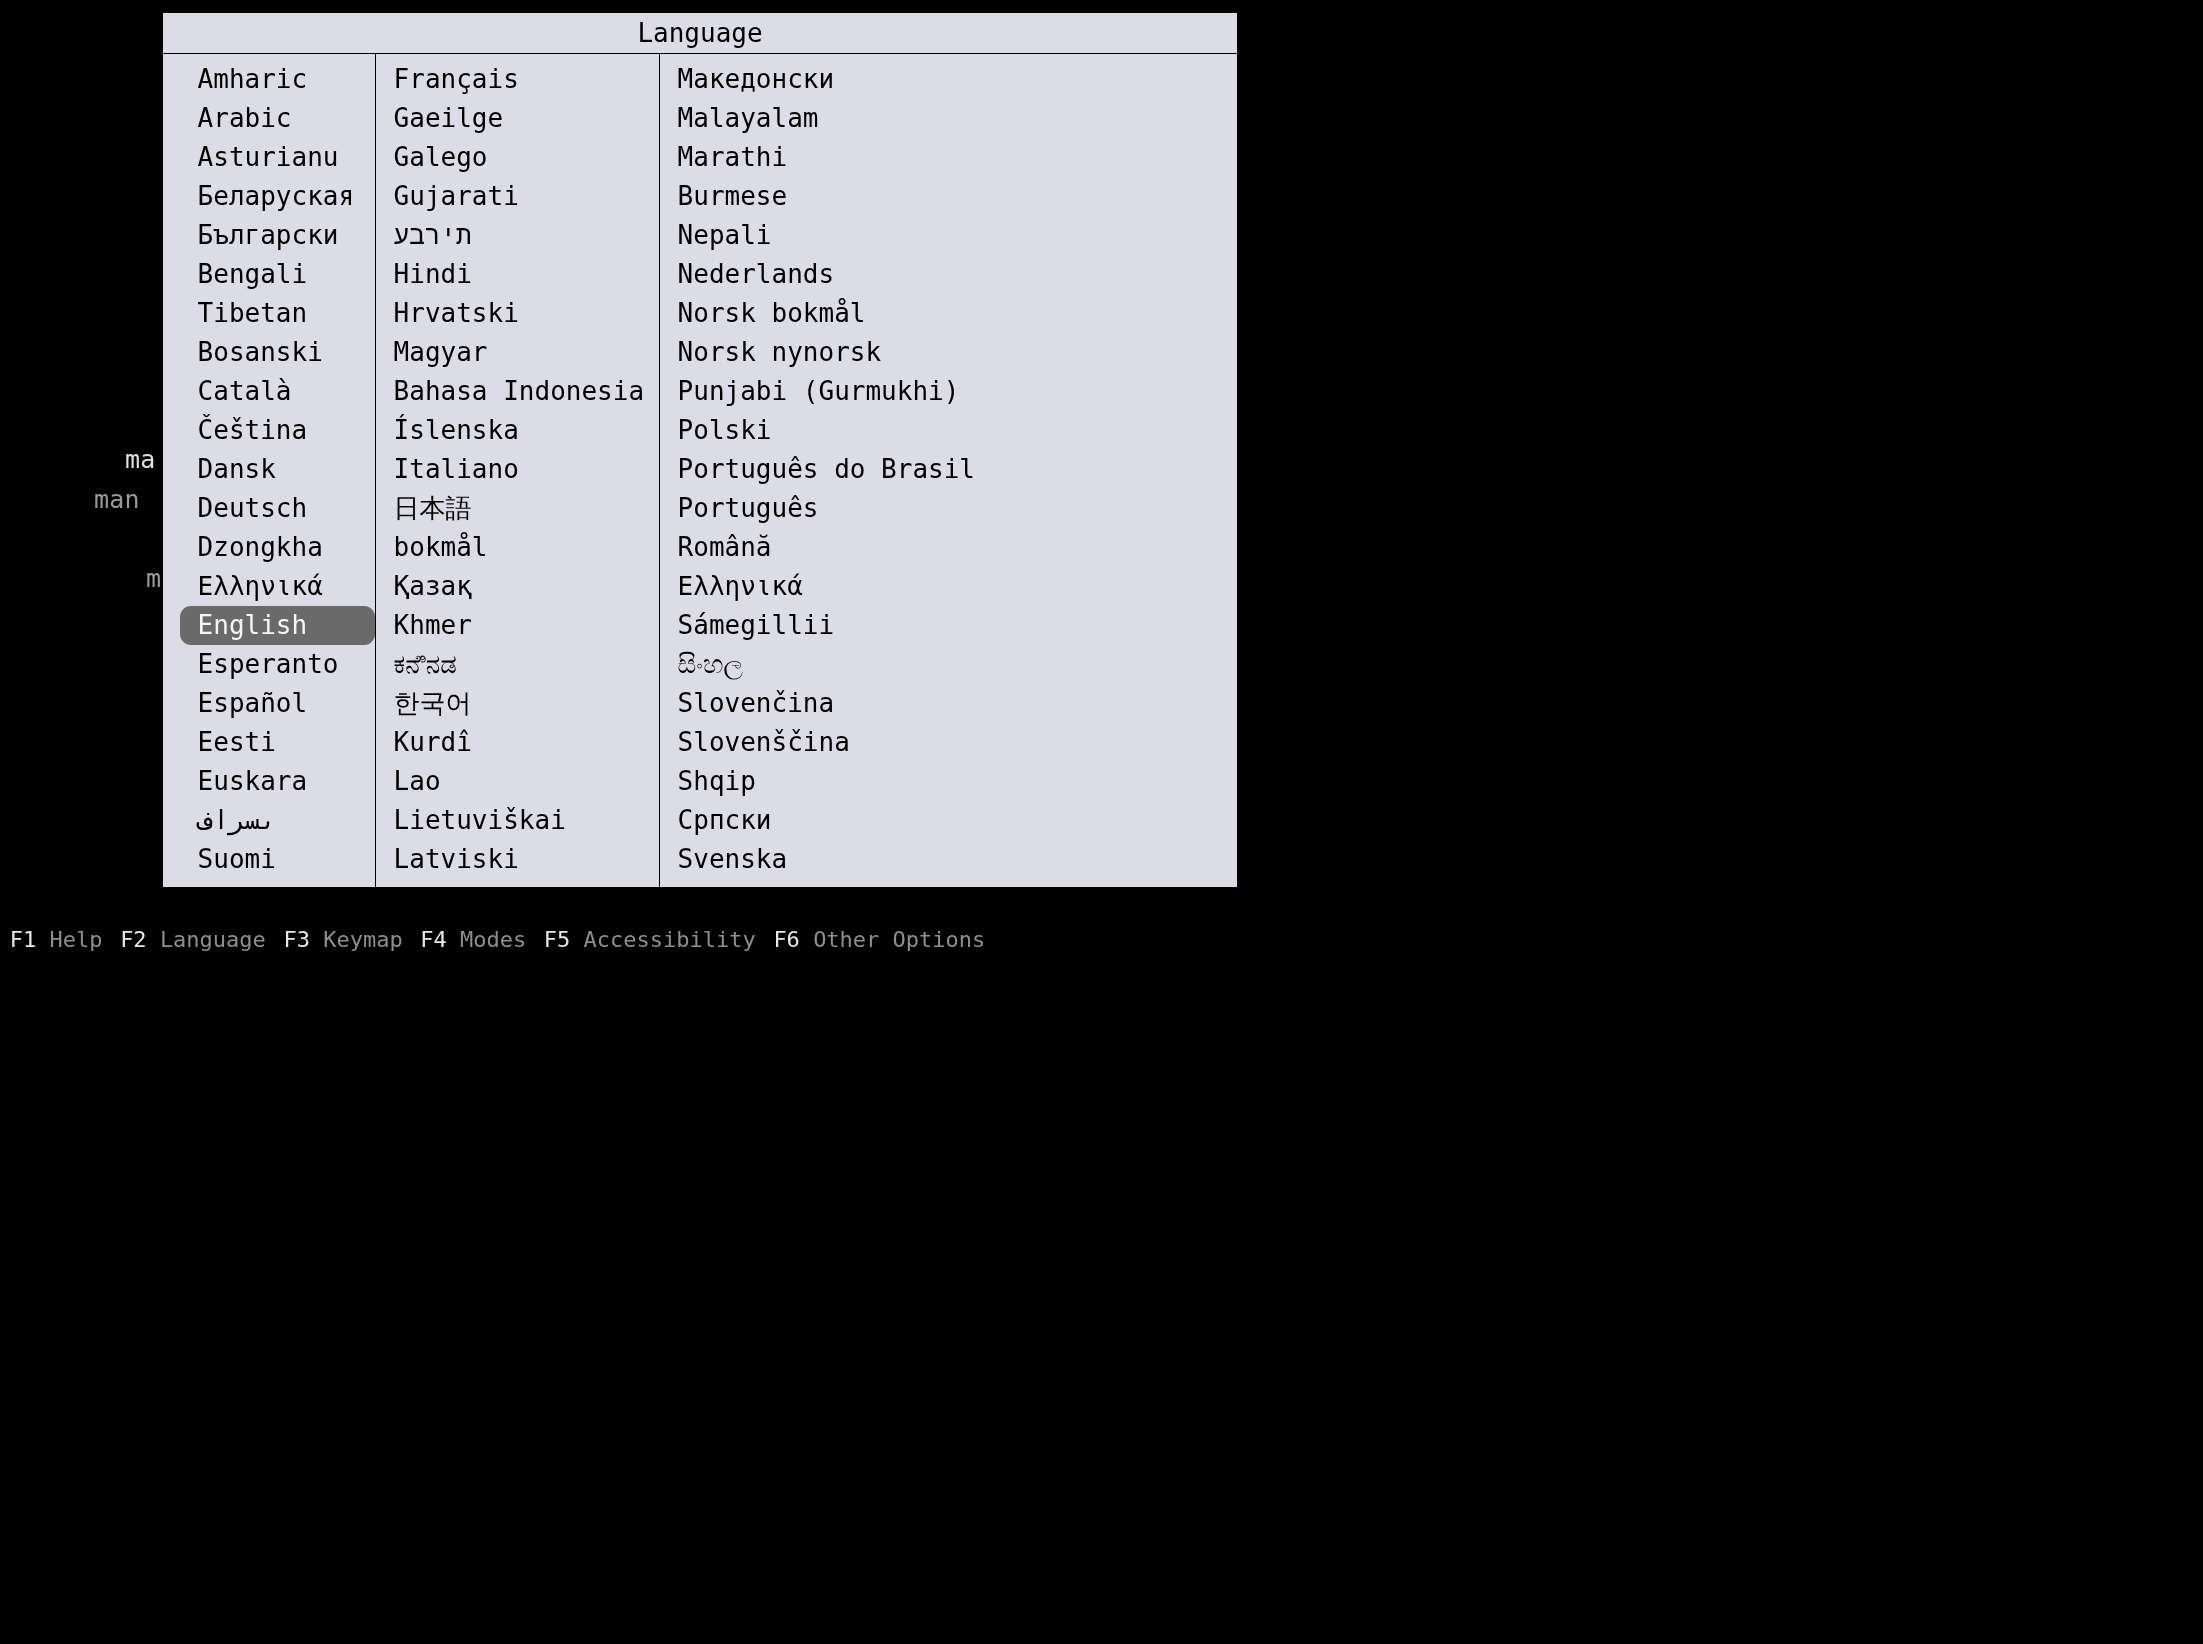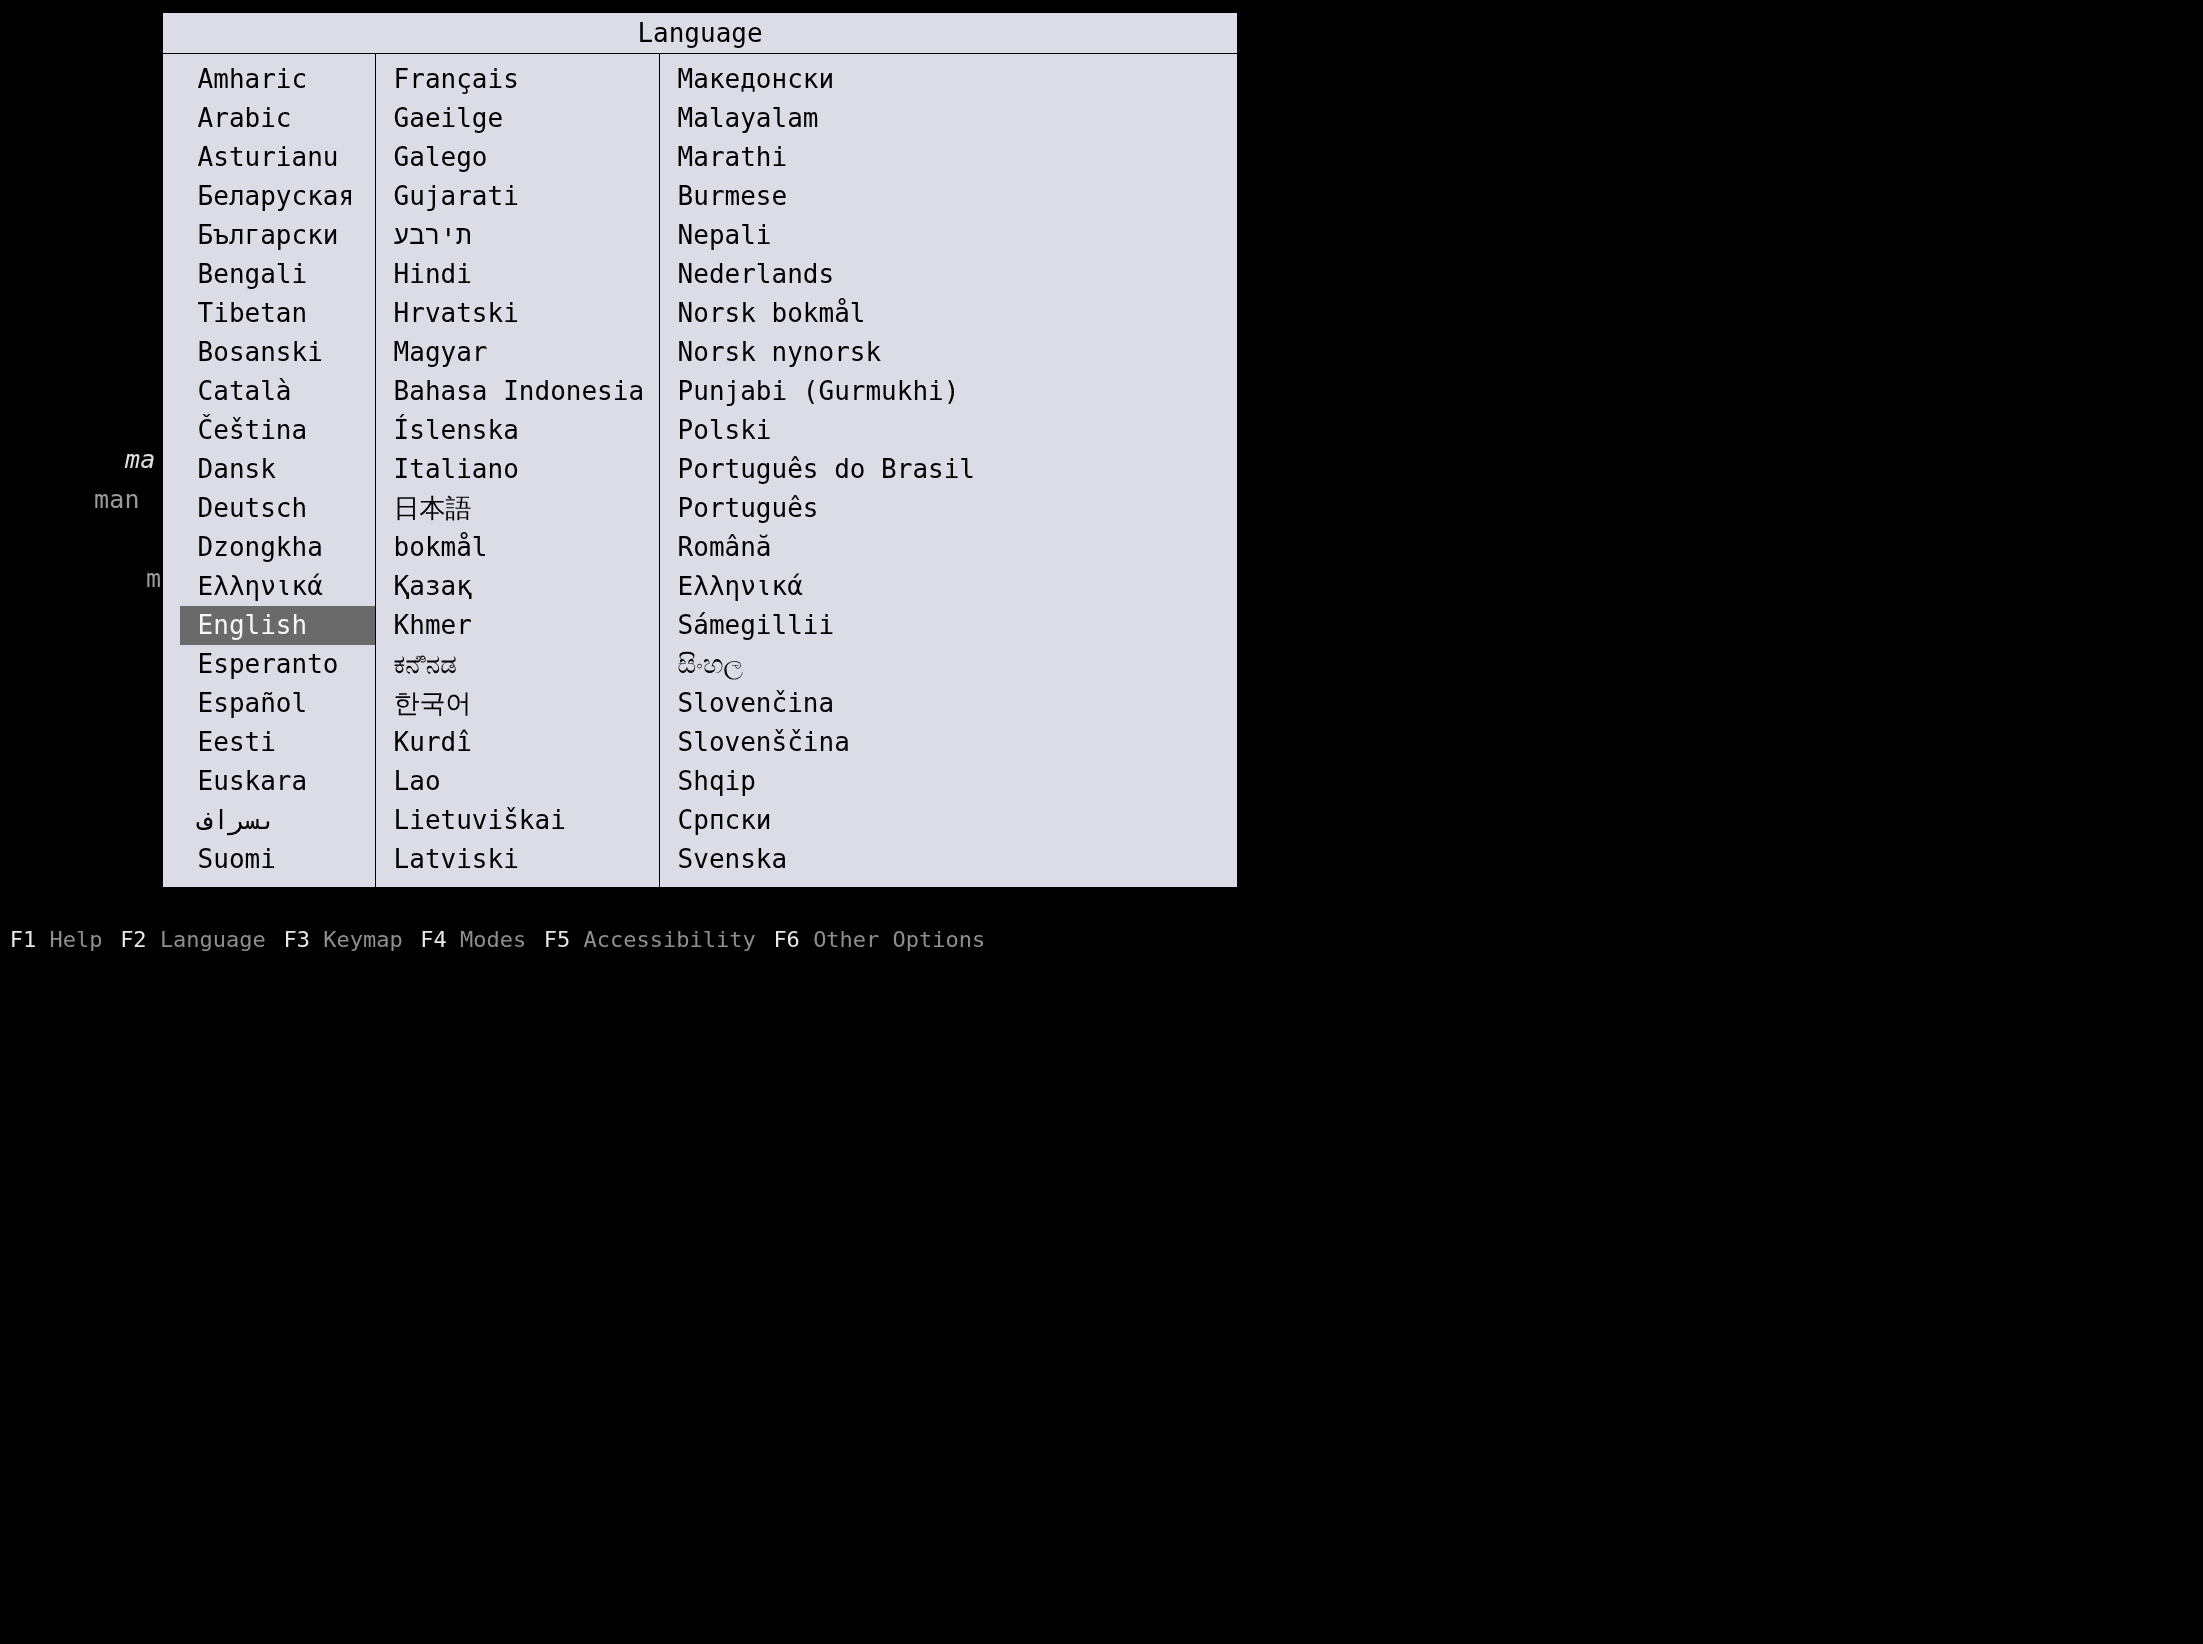--- a/index.html
+++ b/index.html
@@ -22,21 +22,21 @@
 
   
   .bg-text {
     position: absolute;
     font-size: 25px;
     color: #b8b8b8;
     white-space: nowrap;
     letter-spacing: 0.2px;
   }
   .bg-text.dim { color: #9a9a9a; }
-  .bg-text.bright { color: #e0e0e0; font-style: italic; }
+  .bg-text.bright { color: #e0e0e0; }
 
   
   .lang-box {
     position: absolute;
     top: 11.7px;
     left: 162px;
     right: 49px;
     background: #dcdce6;
     color: #1a1a1a;
     border: 1px solid #000;
@@ -72,20 +72,21 @@
     height: 39px;
     padding: 0 9.8px 0 17.6px;
     color: #000;
     cursor: pointer;
     white-space: nowrap;
     overflow: hidden;
   }
   .lang-item.selected {
     background: #6a6a6a;
     color: #f6f6f6;
+    border-radius: 11px;
   }
 
   
   .fbar {
     position: absolute;
     left: 9.8px;
     bottom: 9.8px;
     font-size: 22px;
     white-space: nowrap;
   }

